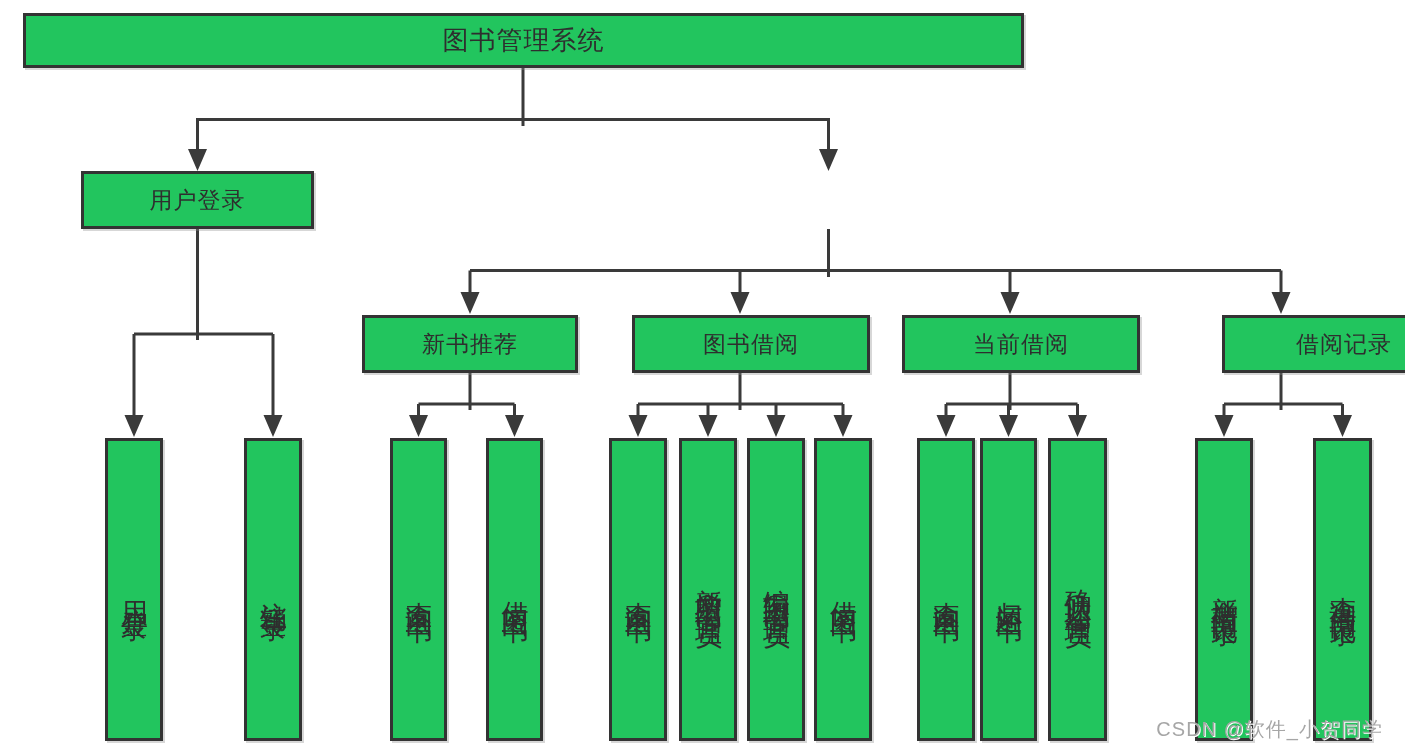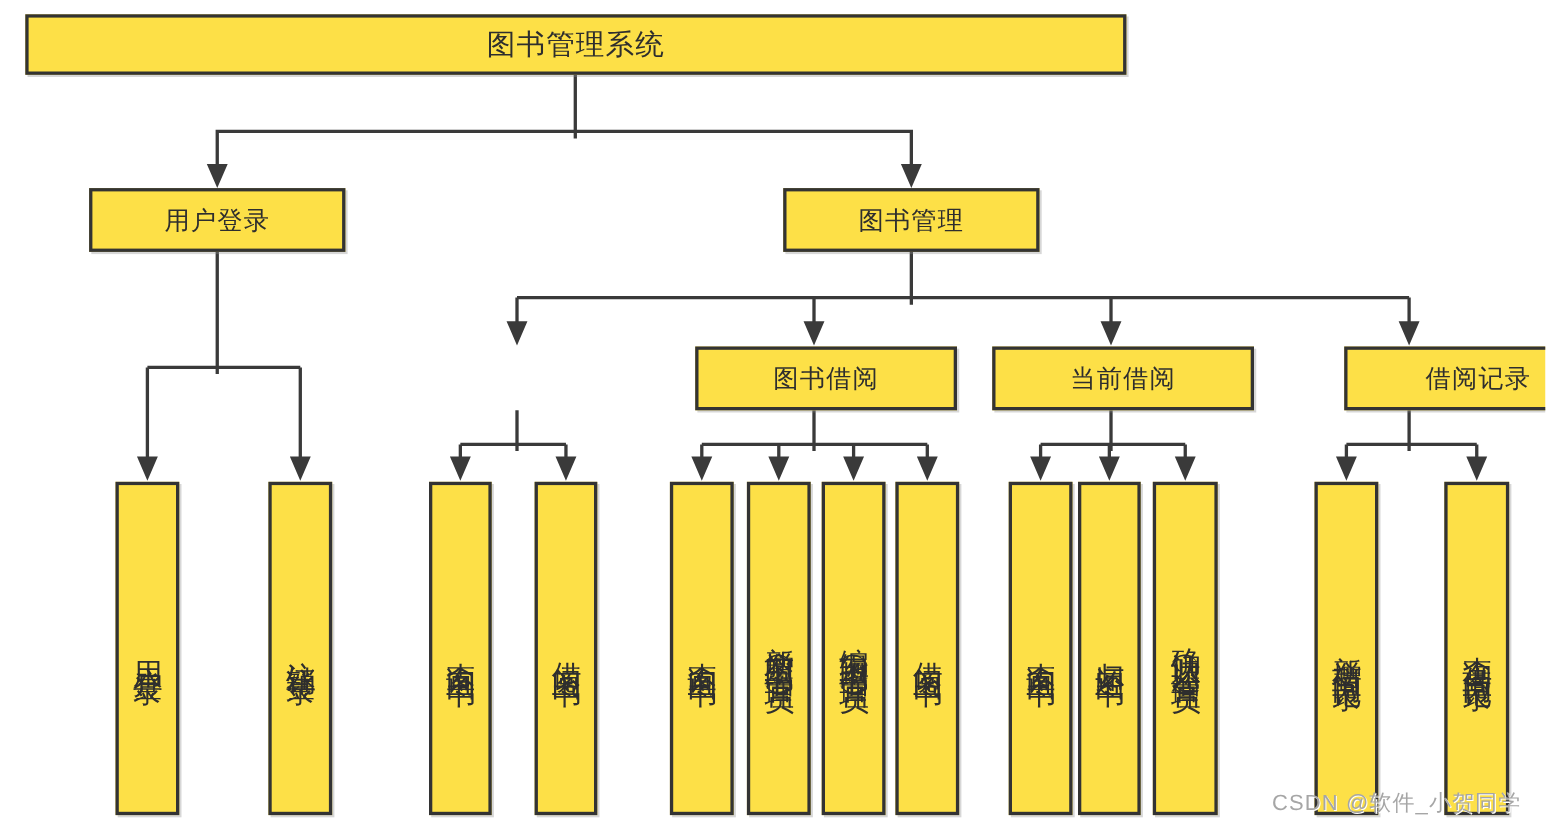--- a/index.html
+++ b/index.html
@@ -7,21 +7,21 @@
     position:relative;
     width:1405px;height:747px;
     background:#ffffff;
     font-family:"Liberation Sans","DejaVu Sans",sans-serif;
     overflow:hidden;
   }
   .box{
     position:absolute;
     box-sizing:border-box;
     border:3px solid #333333;
-    background:#fde047;
+    background:#22c55e;
     color:#2e2e2e;
     display:flex;
     align-items:center;
     justify-content:center;
     box-shadow:2px 2px 0 rgba(140,140,140,0.35);
   }
   .hlabel{font-size:23px;letter-spacing:1px;white-space:nowrap;}
   .rootlabel{font-size:26px;letter-spacing:1px;}
   .vbox{
     writing-mode:vertical-rl;
@@ -63,22 +63,22 @@
                M409 415h19l-9.5 22z M505 415h19l-9.5 22z
                M628.5 415h19l-9.5 22z M698.5 415h19l-9.5 22z M766.5 415h19l-9.5 22z M833.5 415h19l-9.5 22z
                M936.5 415h19l-9.5 22z M999 415h19l-9.5 22z M1068 415h19l-9.5 22z
                M1214.5 415h19l-9.5 22z M1333 415h19l-9.5 22z"></path>
     </g>
   </svg>
 
   <div class="box rootlabel" style="left:23px;top:13px;width:1001px;height:55px">图书管理系统</div>
 
   <div class="box hlabel" style="left:81px;top:171px;width:233px;height:58px">用户登录</div>
-  <div class="box hlabel" style="left:712px;top:171px;width:233px;height:58px">图书管理</div>
 
+  <div class="box hlabel" style="left:362px;top:315px;width:216px;height:58px">新书推荐</div>
   <div class="box hlabel" style="left:632px;top:315px;width:238px;height:58px">图书借阅</div>
   <div class="box hlabel" style="left:902px;top:315px;width:238px;height:58px">当前借阅</div>
   <div class="box hlabel" style="left:1222px;top:315px;width:244px;height:58px">借阅记录</div>
 
   <div class="box vbox" style="left:105px;top:438px;width:58px;height:303px">用户登录</div>
   <div class="box vbox" style="left:244px;top:438px;width:58px;height:303px">注销登录</div>
 
   <div class="box vbox" style="left:390px;top:438px;width:57px;height:303px">查询图书</div>
   <div class="box vbox" style="left:486px;top:438px;width:57px;height:303px">借阅图书</div>
 

